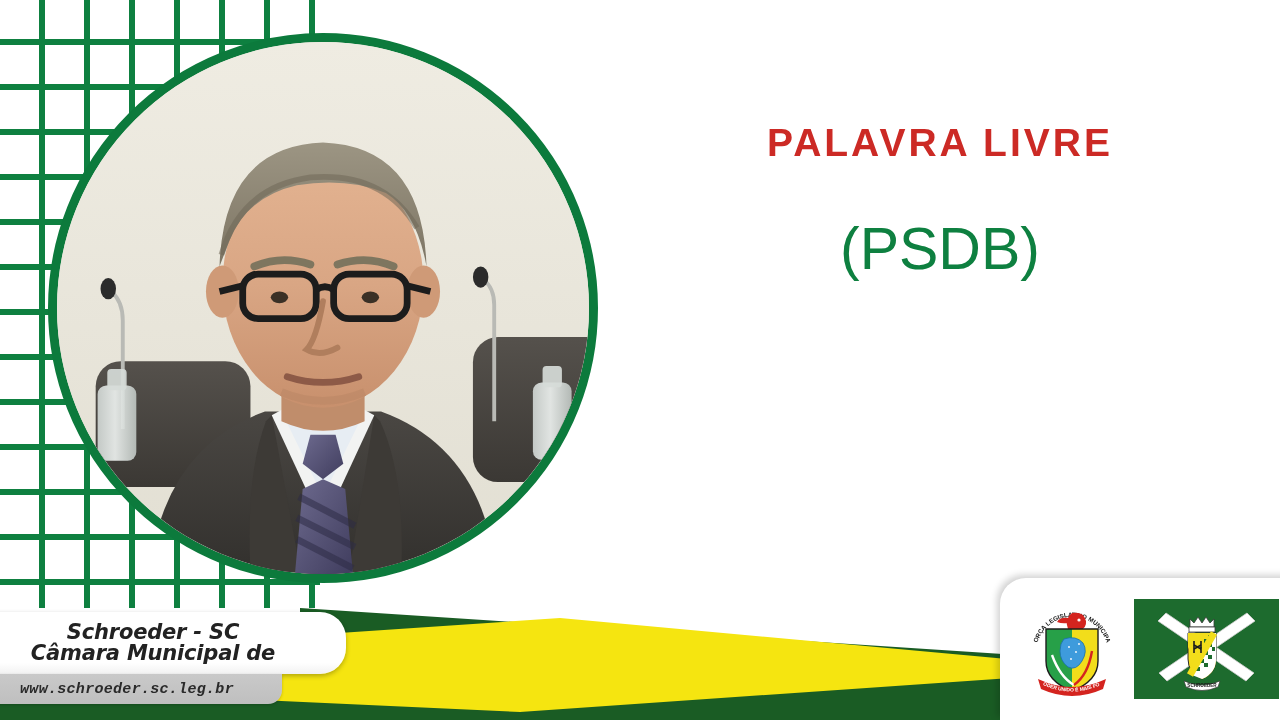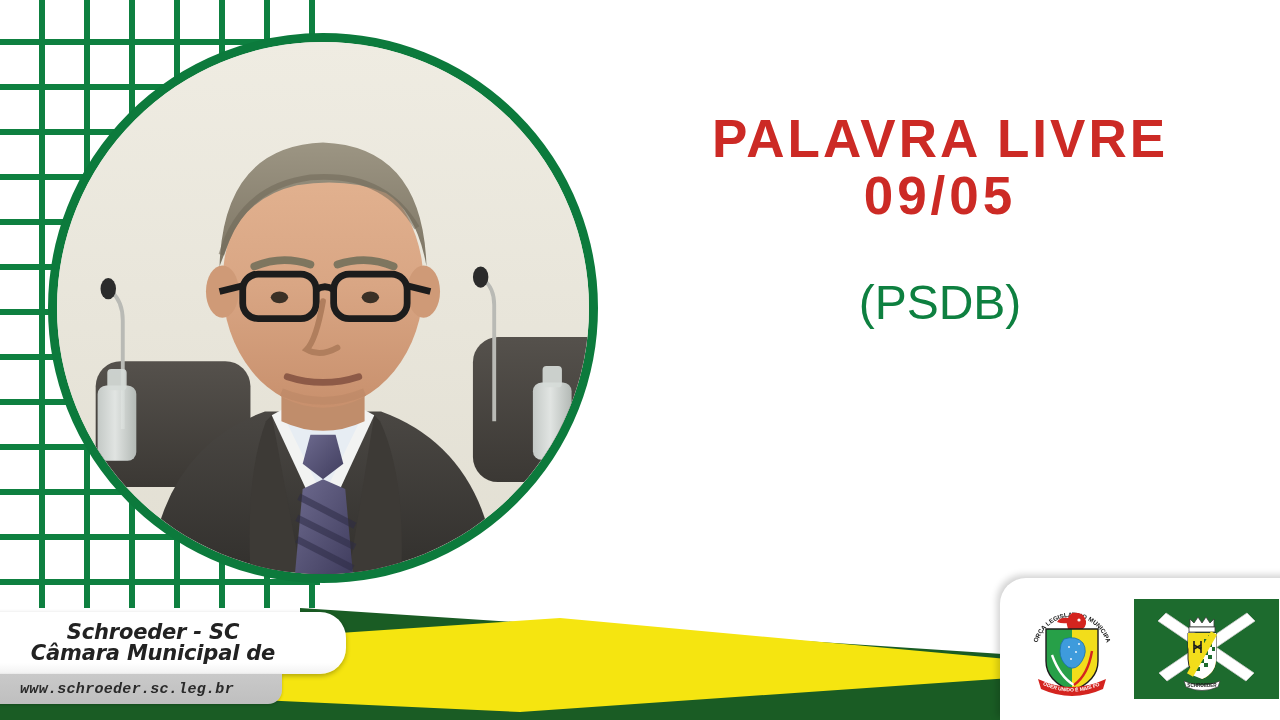--- a/index.html
+++ b/index.html
@@ -32,35 +32,35 @@
   .portrait-svg{position:absolute;left:0;top:0;width:100%;height:100%;display:block;}
 
   
   .right-col{
     position:absolute;left:620px;top:110px;width:640px;
     text-align:center;
   }
   .headline{
     color:#cc2a25;
     font-weight:bold;
-    font-size:53px;
+    font-size:39px;
     letter-spacing:3px;
     line-height:1.08;
-    margin:0;
+    margin:12px;
     white-space:nowrap;
   }
   .headline .l2{display:block;letter-spacing:4px;}
   .person{
     margin-top:52px;
     color:#0e8040;
     font-size:55px;
     line-height:1.12;
     font-weight:400;
   }
-  .person .party{display:block;font-size:48px;}
+  .person .party{display:block;font-size:59px;}
 
   
   .waves{position:absolute;left:0;bottom:0;width:1280px;height:140px;}
 
   
   .banner{
     position:absolute;left:-14px;top:612px;width:360px;height:62px;
     background:linear-gradient(180deg,#ffffff 0%,#ffffff 82%,#f2f2f2 100%);
     border-radius:0 26px 26px 0;
     box-shadow:0 2px 5px rgba(0,0,0,.28);
@@ -203,21 +203,20 @@
 
       <path d="M238 346 Q275 358 312 346" fill="none" stroke="#8d5a47" stroke-width="7" stroke-linecap="round"></path>
 
       <path d="M232 362 Q275 380 318 362" fill="none" stroke="#bb8765" stroke-width="8" opacity=".6"></path>
     </svg>
   </div>
 
   <div class="right-col">
     <div class="headline">
       <span>PALAVRA LIVRE</span>
-      <span class="l2">09/05</span>
     </div>
     <div class="person">
       <span class="party">(PSDB)</span>
     </div>
   </div>
 
   <svg class="waves" viewBox="0 0 1280 140" preserveAspectRatio="none">
     <path d="M300 28 L1280 92 L1280 140 L300 140 Z" fill="#1a5c24"></path>
     <path d="M0 76 L560 38 L1280 104 L1280 140 L0 140 Z" fill="#f5e510"></path>
     <path d="M0 108 L520 132 L1040 96 L1280 126 L1280 140 L0 140 Z" fill="#1a5c24"></path>

